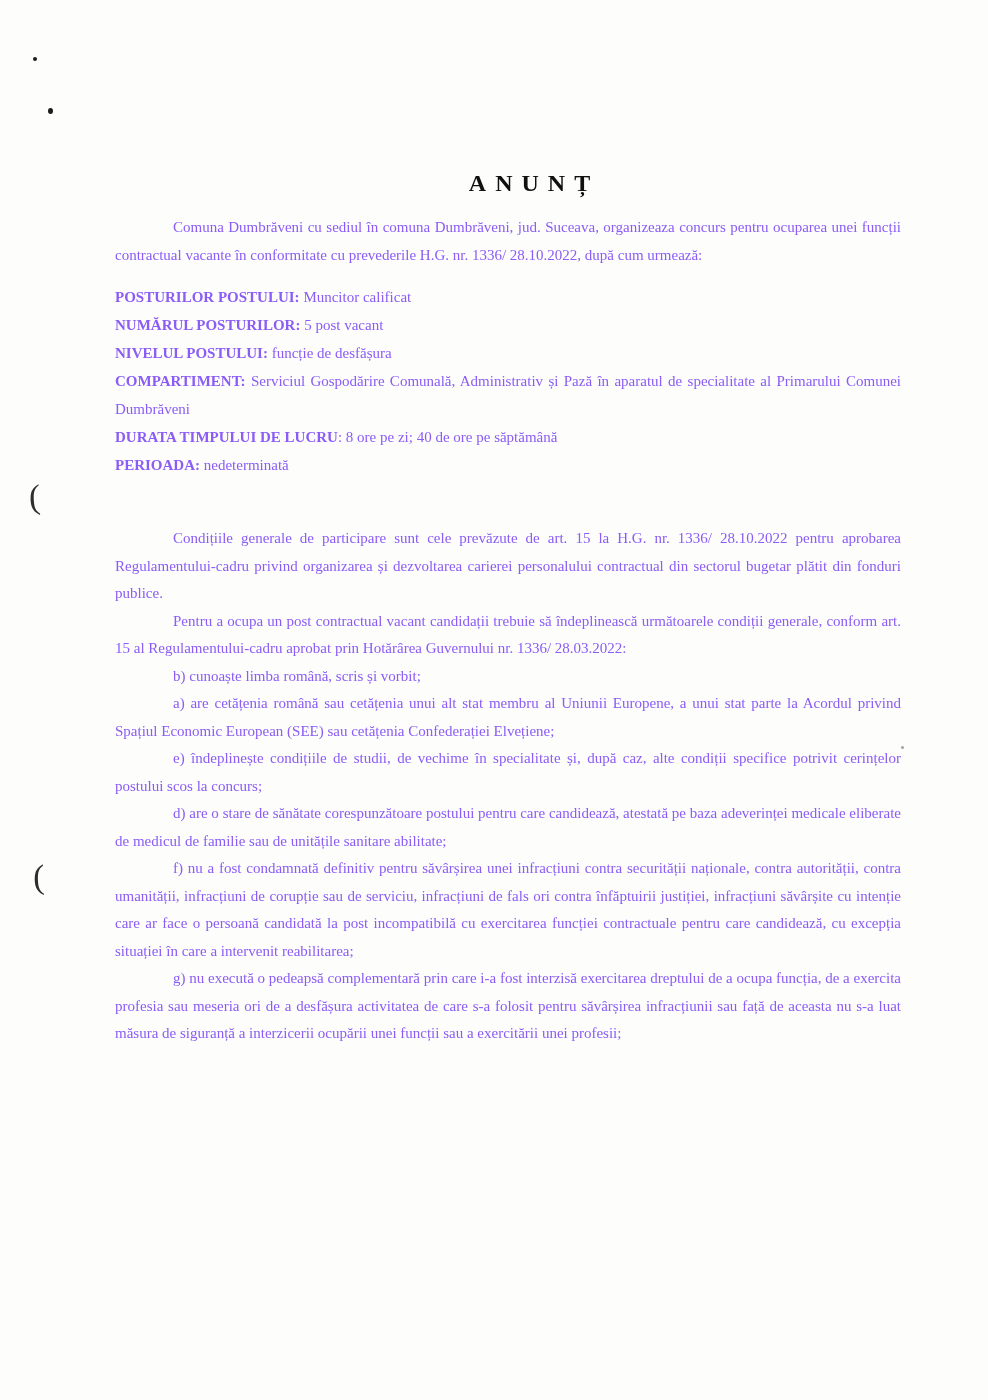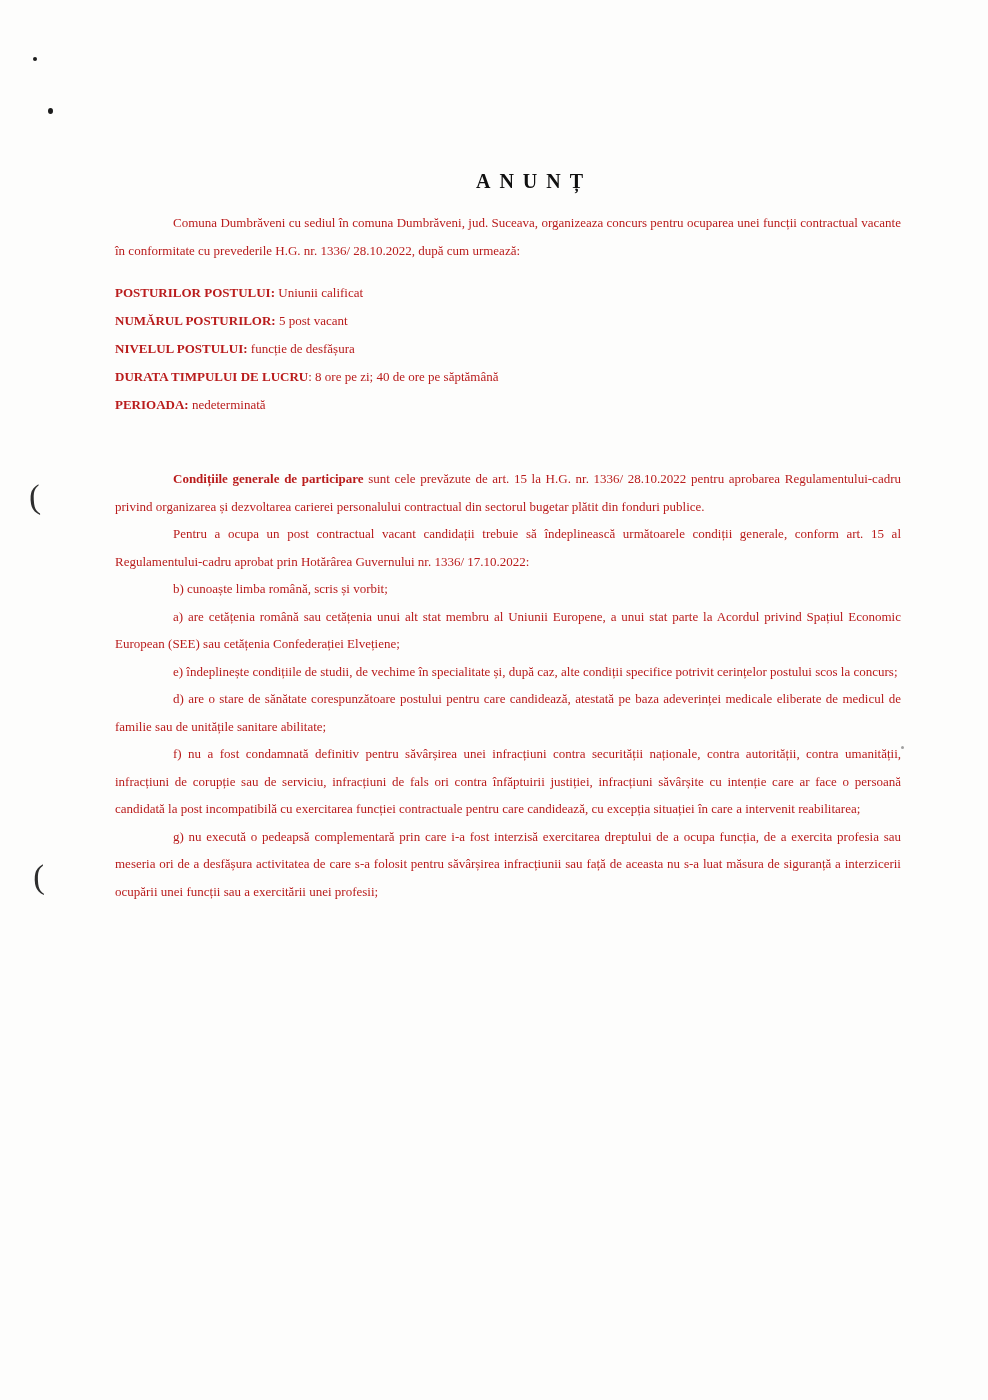--- a/index.html
+++ b/index.html
@@ -17,37 +17,37 @@
     position: absolute;
     left: 115px;
     right: 87px;
     top: 0;
   }
   .doc-title {
     margin-top: 170px;
     margin-bottom: 16px;
     text-align: center;
     transform: translateX(26px);
-    font-size: 20px;
+    font-size: 24px;
     font-weight: bold;
     letter-spacing: 9px;
     color: #101010;
   }
   p.body {
-    font-size: 13px;
+    font-size: 15px;
     line-height: 28px;
     text-align: justify;
-    color: #b91c1c;
+    color: #8b5cf6;
   }
   .indent { text-indent: 58px; }
   .job-details { margin-top: 14px; }
   .job-details .label { font-weight: bold; }
   .section-gap { height: 46px; }
   .cond p.body { line-height: 27.5px; }
-  .lead-bold { font-weight: bold; }
+  .lead-bold { font-weight: normal; }
   
   .speck {
     position: absolute;
     background: #1c1c1c;
     border-radius: 50%;
   }
   .speck-1 { left: 33px; top: 57px; width: 4px; height: 4px; }
   .speck-2 { left: 48px; top: 108px; width: 5px; height: 6px; }
   .speck-3 { left: 901px; top: 746px; width: 3px; height: 3px; background: #a0a0a0; }
   .margin-paren {
@@ -72,32 +72,33 @@
   <span class="margin-paren paren-1">(</span>
   <span class="margin-paren paren-2">(</span>
 
   <div class="content">
 
     <h1 class="doc-title">ANUNȚ</h1>
 
     <p class="body indent">Comuna Dumbrăveni cu sediul în comuna Dumbrăveni, jud. Suceava, organizeaza concurs pentru ocuparea unei funcții contractual vacante în conformitate cu prevederile H.G. nr. 1336/ 28.10.2022, după cum urmează:</p>
 
     <div class="job-details">
-      <p class="body"><span class="label">POSTURILOR POSTULUI:</span><span> Uniunii calificat</span></p>
+      <p class="body"><span class="label">POSTURILOR POSTULUI:</span><span> Muncitor calificat</span></p>
       <p class="body"><span class="label">NUMĂRUL POSTURILOR:</span><span> 5 post vacant</span></p>
       <p class="body"><span class="label">NIVELUL POSTULUI:</span><span> funcție de desfășura</span></p>
+      <p class="body"><span class="label">COMPARTIMENT:</span><span> Serviciul Gospodărire Comunală, Administrativ și Pază în aparatul de specialitate al Primarului Comunei Dumbrăveni</span></p>
       <p class="body"><span class="label">DURATA TIMPULUI DE LUCRU</span><span>: 8 ore pe zi; 40 de ore pe săptămână</span></p>
       <p class="body"><span class="label">PERIOADA:</span><span> nedeterminată</span></p>
     </div>
 
     <div class="section-gap"></div>
 
     <div class="cond">
       <p class="body indent"><span class="lead-bold">Condițiile generale de participare</span><span> sunt cele prevăzute de art. 15 la H.G. nr. 1336/ 28.10.2022 pentru aprobarea Regulamentului-cadru privind organizarea și dezvoltarea carierei personalului contractual din sectorul bugetar plătit din fonduri publice.</span></p>
-      <p class="body indent">Pentru a ocupa un post contractual vacant candidații trebuie să îndeplinească următoarele condiții generale, conform art. 15 al Regulamentului-cadru aprobat prin Hotărârea Guvernului nr. 1336/ 17.10.2022:</p>
+      <p class="body indent">Pentru a ocupa un post contractual vacant candidații trebuie să îndeplinească următoarele condiții generale, conform art. 15 al Regulamentului-cadru aprobat prin Hotărârea Guvernului nr. 1336/ 28.03.2022:</p>
       <p class="body indent">b) cunoaște limba română, scris și vorbit;</p>
       <p class="body indent">a) are cetățenia română sau cetățenia unui alt stat membru al Uniunii Europene, a unui stat parte la Acordul privind Spațiul Economic European (SEE) sau cetățenia Confederației Elvețiene;</p>
       <p class="body indent">e) îndeplinește condițiile de studii, de vechime în specialitate și, după caz, alte condiții specifice potrivit cerințelor postului scos la concurs;</p>
       <p class="body indent">d) are o stare de sănătate corespunzătoare postului pentru care candidează, atestată pe baza adeverinței medicale eliberate de medicul de familie sau de unitățile sanitare abilitate;</p>
       <p class="body indent">f) nu a fost condamnată definitiv pentru săvârșirea unei infracțiuni contra securității naționale, contra autorității, contra umanității, infracțiuni de corupție sau de serviciu, infracțiuni de fals ori contra înfăptuirii justiției, infracțiuni săvârșite cu intenție care ar face o persoană candidată la post incompatibilă cu exercitarea funcției contractuale pentru care candidează, cu excepția situației în care a intervenit reabilitarea;</p>
       <p class="body indent">g) nu execută o pedeapsă complementară prin care i-a fost interzisă exercitarea dreptului de a ocupa funcția, de a exercita profesia sau meseria ori de a desfășura activitatea de care s-a folosit pentru săvârșirea infracțiunii sau față de aceasta nu s-a luat măsura de siguranță a interzicerii ocupării unei funcții sau a exercitării unei profesii;</p>
     </div>
 
   </div>
 </div>

